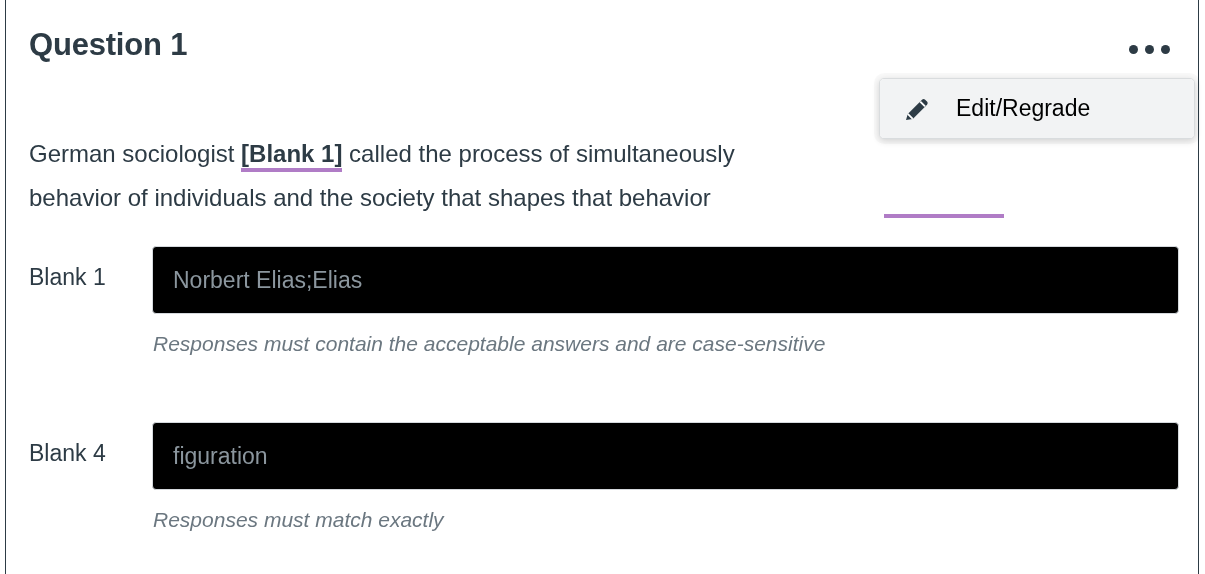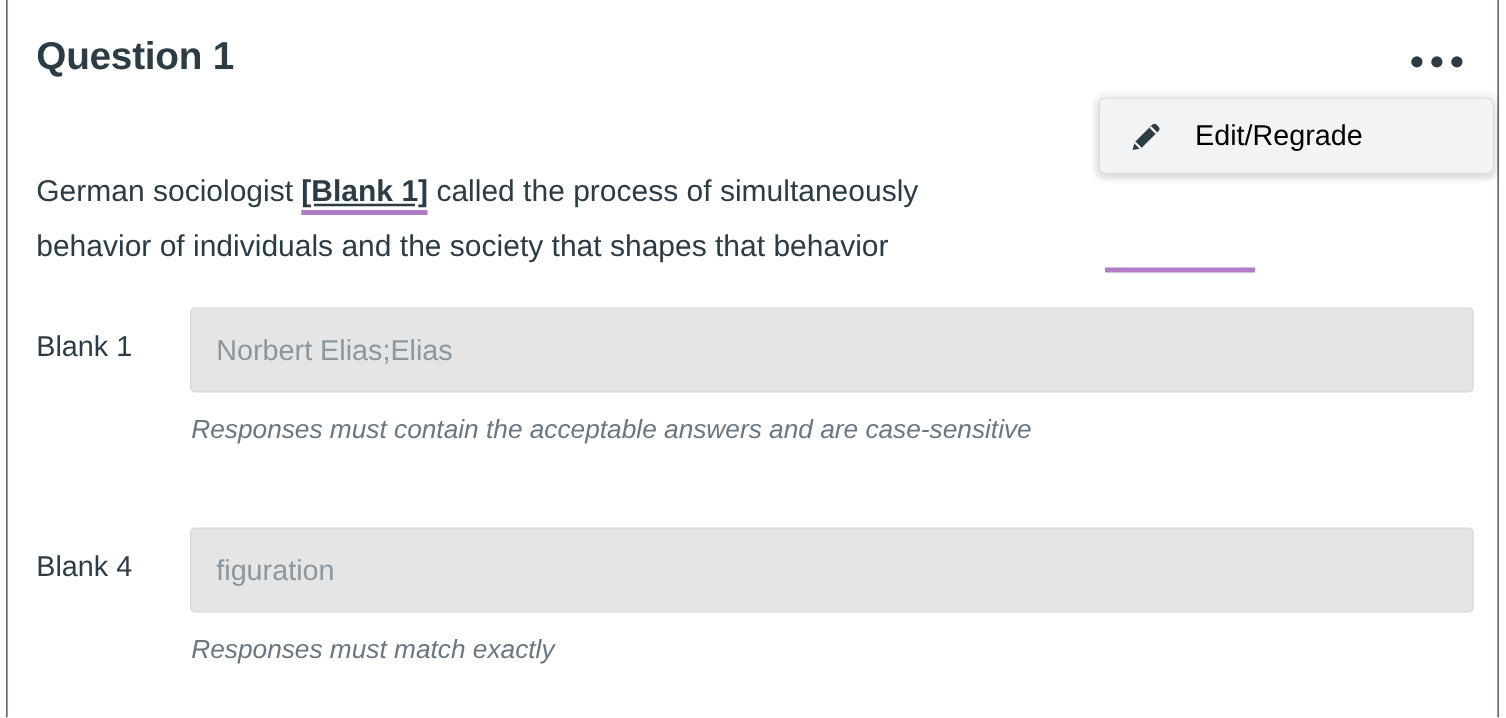--- a/index.html
+++ b/index.html
@@ -151,21 +151,20 @@
     top: 132px;
     width: 1140px;
     font-size: 24px;
     line-height: 44px;
     color: #2d3b45;
   }
   .blank-ref {
     font-weight: 700;
     border-bottom: 4px solid #b07cc6;
     padding-bottom: 1px;
-    text-decoration: underline;
   }
 
   
   .blank-underline-peek {
     position: absolute;
     left: 878px;
     top: 214px;
     width: 120px;
     height: 4px;
     background: #b07cc6;
@@ -184,21 +183,21 @@
     font-weight: 400;
     color: #2d3b45;
     white-space: nowrap;
   }
   .blank-input {
     position: absolute;
     left: 146px;
     width: 1027px;
     height: 68px;
     box-sizing: border-box;
-    background: #e5e5e5;
+    background: #000000;
     border: 1px solid #d5d9dd;
     border-radius: 4px;
     font-family: "Liberation Sans", sans-serif;
     font-size: 23px;
     color: #73818c;
     padding: 0 20px;
     outline: none;
   }
   .blank-input::placeholder {
     color: #8b969e;

